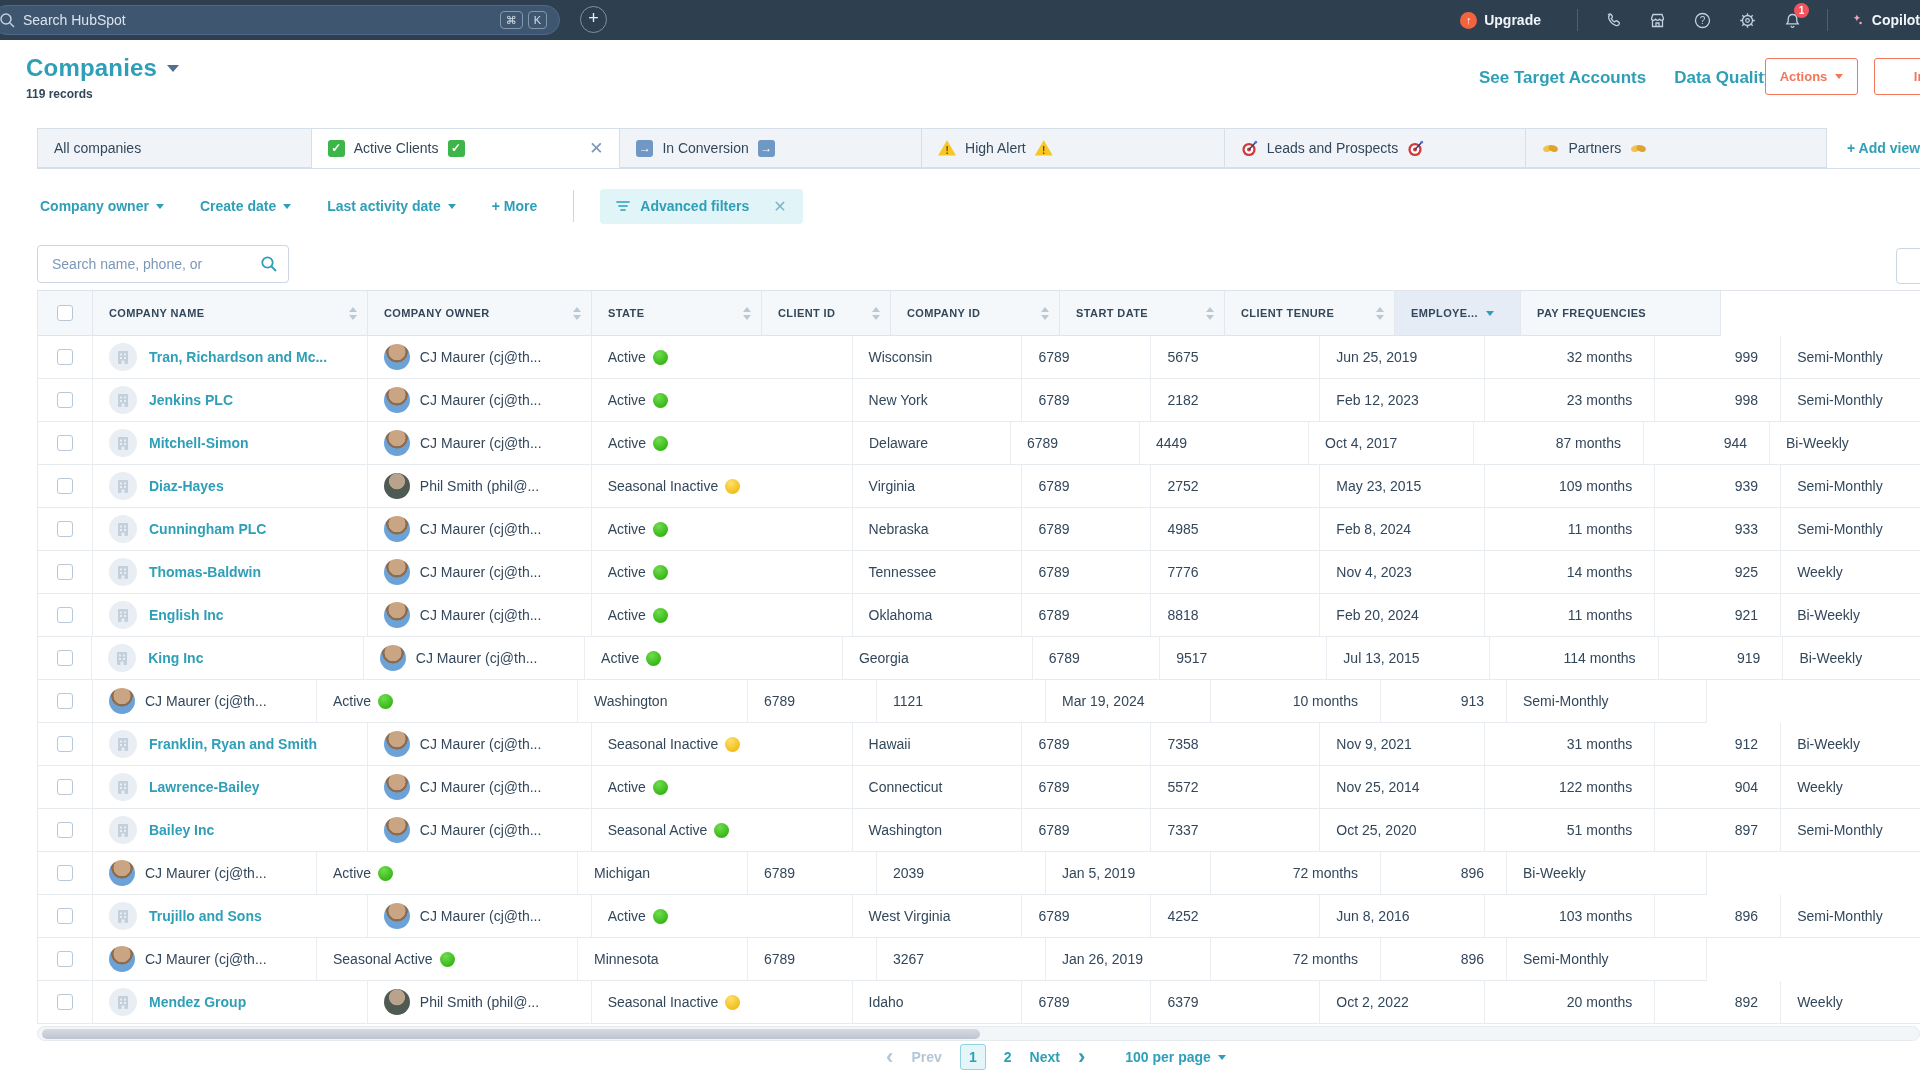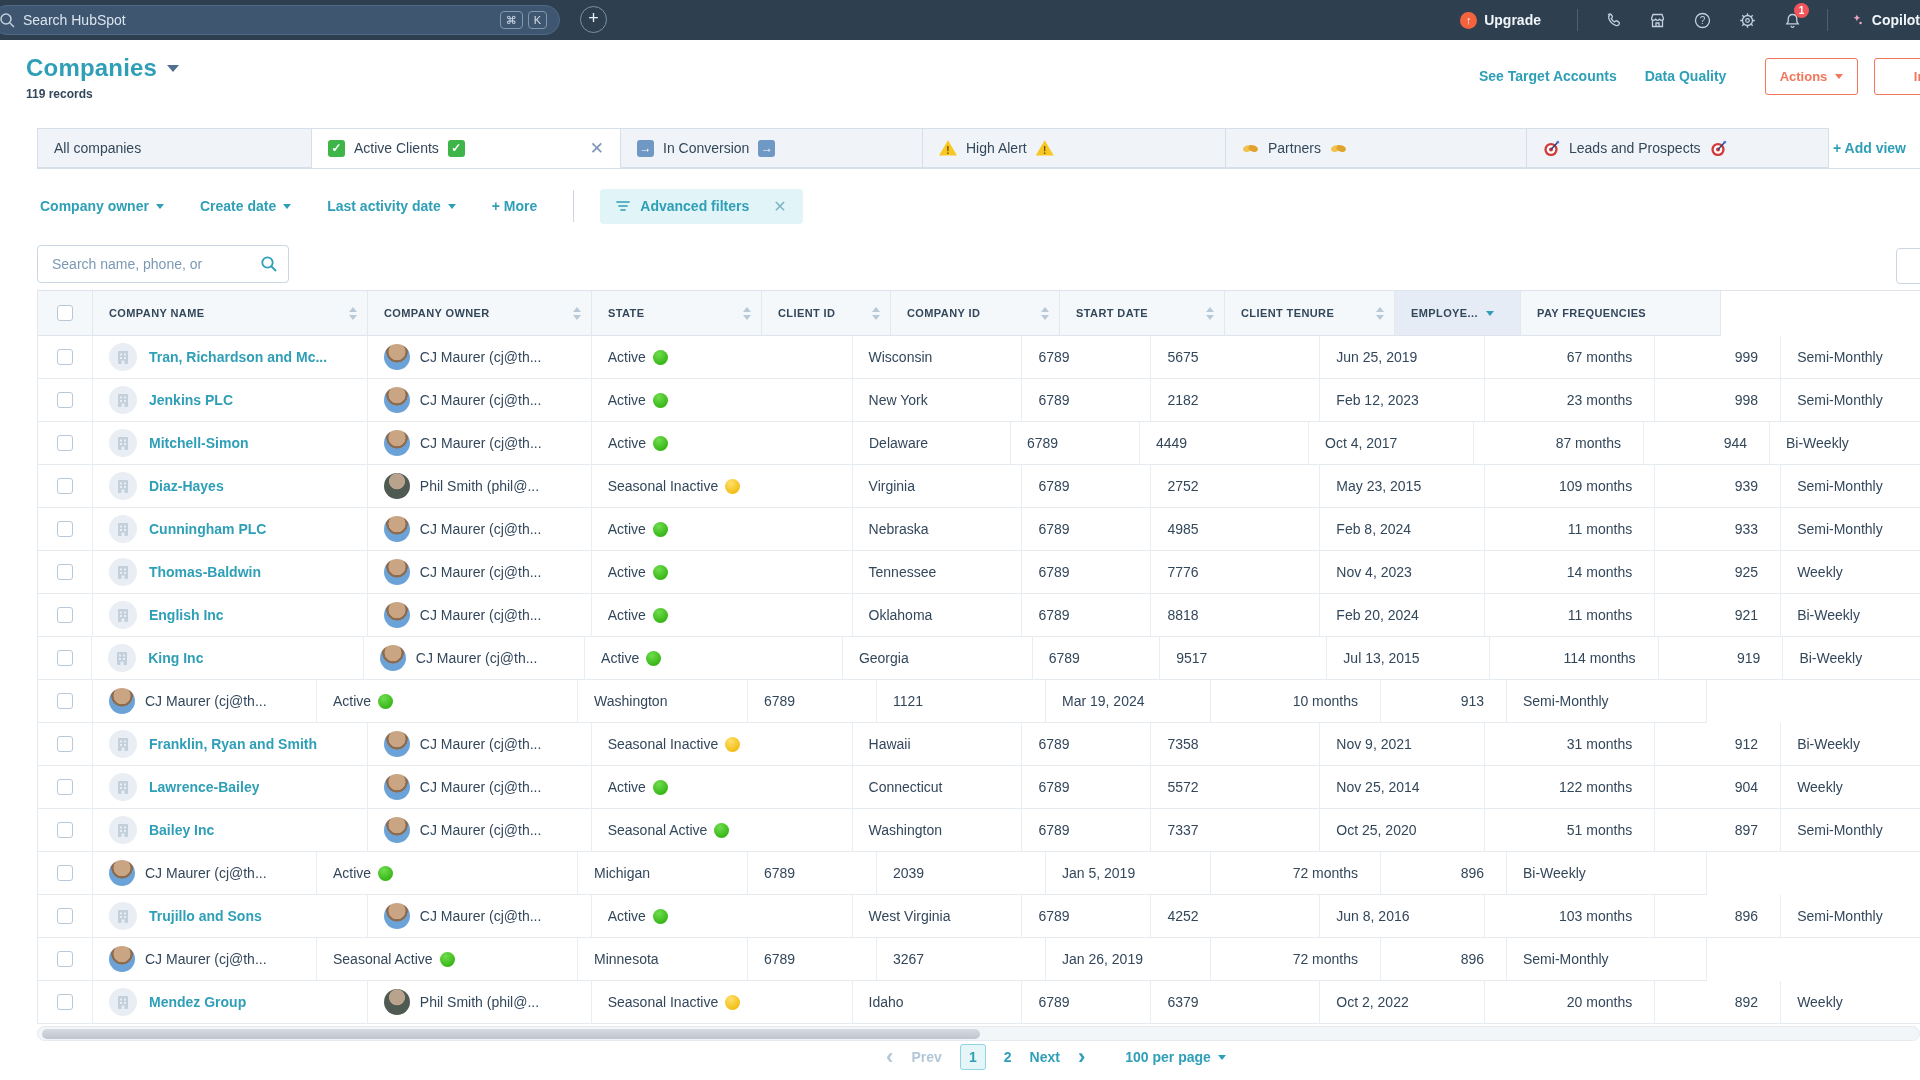--- a/index.html
+++ b/index.html
@@ -34,37 +34,37 @@
     font-weight:600; margin-left:10px; width:70px; overflow:hidden; white-space:nowrap; }
 
   
   .page-head { position:absolute; top:54px; left:26px; }
   .title-row { display:flex; align-items:center; gap:10px; }
   .title { font-size:24px; font-weight:700; color:#2e9fb7; letter-spacing:.2px; }
   .caret { width:0; height:0; border-left:6px solid transparent; border-right:6px solid transparent;
     border-top:7px solid #516f90; }
   .records { font-size:12px; font-weight:700; color:#33475b; margin-top:5px; }
   .head-links { position:absolute; top:68px; left:1479px; display:flex; align-items:center; gap:28px;
-    font-size:14px; font-weight:700; color:#2e9fb7; white-space:nowrap; }
+    font-size:17px; font-weight:700; color:#2e9fb7; white-space:nowrap; }
   .btn-outline { position:absolute; top:58px; height:37px; border:1px solid #f2765a; border-radius:3px;
     color:#f2765a; font-size:13px; font-weight:600; background:#fff;
     display:flex; align-items:center; justify-content:center; gap:8px; }
   .btn-actions { left:1765px; width:93px; }
   .btn-import { left:1874px; width:120px; }
   .caret-o { width:0;height:0;border-left:4px solid transparent;border-right:4px solid transparent;border-top:5px solid #f2765a; }
 
   
   .tabs-row { position:absolute; top:128px; left:37px; width:1883px; height:41px; display:flex;
     align-items:stretch; border-bottom:1px solid #d6dee8; }
   .tab { display:flex; align-items:center; gap:9px; padding:0 16px; font-size:14px; color:#33475b;
     background:#f0f4f8; border:1px solid #d6dee8; border-left:none; white-space:nowrap; overflow:hidden; }
   .tab:first-child { border-left:1px solid #d6dee8; }
   .tab.active { background:#fff; border-bottom:1px solid #fff; }
   .tab .x { margin-left:auto; color:#7c98b6; font-size:17px; padding-left:20px; }
-  .addview { display:flex; align-items:center; padding:0 0 0 4px; color:#2e9fb7; font-size:14px;
+  .addview { display:flex; align-items:center; padding:0 0 0 20px; color:#2e9fb7; font-size:14px;
     font-weight:700; white-space:nowrap; overflow:hidden; }
   .mi { width:17px; height:17px; border-radius:3px; display:inline-flex; align-items:center;
     justify-content:center; font-size:12px; font-weight:700; color:#fff; flex:none; }
   .mi-check { background:#3db549; }
   .mi-arrow { background:#6f98c4; }
   .mi-warn { width:18px; height:16px; border-radius:0; background:#f8c723;
     clip-path:polygon(50% 2%, 100% 97%, 0 97%); color:#6b4d00; font-size:10px; align-items:flex-end; }
 
   
   .filters { position:absolute; top:188px; left:40px; height:36px; display:flex; align-items:center; }
@@ -230,48 +230,48 @@
     <div class="tab" style="width: 302px;">
       <span class="mi mi-arrow">→</span>
       <span>In Conversion</span>
       <span class="mi mi-arrow">→</span>
     </div>
     <div class="tab" style="width: 303px;">
       <span class="mi mi-warn">!</span>
       <span>High Alert</span>
       <span class="mi mi-warn">!</span>
     </div>
-    <div class="tab" style="width: 301px;">
-      <svg class="mi" style="background:none" width="19" height="15" viewBox="0 0 19 15">
-        <ellipse cx="6.5" cy="7.5" rx="5.4" ry="3.5" fill="#f3c14e" transform="rotate(-22 6.5 7.5)"></ellipse>
-        <ellipse cx="12.5" cy="7.5" rx="5.4" ry="3.5" fill="#e0a32e" transform="rotate(22 12.5 7.5)"></ellipse>
-      </svg>
-      <span>Partners</span>
-      <svg class="mi" style="background:none" width="19" height="15" viewBox="0 0 19 15">
-        <ellipse cx="6.5" cy="7.5" rx="5.4" ry="3.5" fill="#f3c14e" transform="rotate(-22 6.5 7.5)"></ellipse>
-        <ellipse cx="12.5" cy="7.5" rx="5.4" ry="3.5" fill="#e0a32e" transform="rotate(22 12.5 7.5)"></ellipse>
-      </svg>
-    </div>
     <div class="tab" style="width: 302px;">
       <svg class="mi" style="background:none" width="17" height="17" viewBox="0 0 17 17">
         <circle cx="8" cy="9.5" r="6.6" fill="#d23a3a"></circle>
         <circle cx="8" cy="9.5" r="4.3" fill="#fff"></circle>
         <circle cx="8" cy="9.5" r="2" fill="#d23a3a"></circle>
         <path d="M8 9.5 L14.5 2.5" stroke="#30427a" stroke-width="1.5"></path>
         <circle cx="14.8" cy="2.2" r="1.4" fill="#5b79d8"></circle>
       </svg>
       <span>Leads and Prospects</span>
       <svg class="mi" style="background:none" width="17" height="17" viewBox="0 0 17 17">
         <circle cx="8" cy="9.5" r="6.6" fill="#d23a3a"></circle>
         <circle cx="8" cy="9.5" r="4.3" fill="#fff"></circle>
         <circle cx="8" cy="9.5" r="2" fill="#d23a3a"></circle>
         <path d="M8 9.5 L14.5 2.5" stroke="#30427a" stroke-width="1.5"></path>
         <circle cx="14.8" cy="2.2" r="1.4" fill="#5b79d8"></circle>
       </svg>
     </div>
+    <div class="tab" style="width: 301px;">
+      <svg class="mi" style="background:none" width="19" height="15" viewBox="0 0 19 15">
+        <ellipse cx="6.5" cy="7.5" rx="5.4" ry="3.5" fill="#f3c14e" transform="rotate(-22 6.5 7.5)"></ellipse>
+        <ellipse cx="12.5" cy="7.5" rx="5.4" ry="3.5" fill="#e0a32e" transform="rotate(22 12.5 7.5)"></ellipse>
+      </svg>
+      <span>Partners</span>
+      <svg class="mi" style="background:none" width="19" height="15" viewBox="0 0 19 15">
+        <ellipse cx="6.5" cy="7.5" rx="5.4" ry="3.5" fill="#f3c14e" transform="rotate(-22 6.5 7.5)"></ellipse>
+        <ellipse cx="12.5" cy="7.5" rx="5.4" ry="3.5" fill="#e0a32e" transform="rotate(22 12.5 7.5)"></ellipse>
+      </svg>
+    </div>
     <div class="addview">+ Add view</div>
   </div>
 
 <div class="filters" id="filters">
     <div class="f-item">
       <span>Company owner</span>
       <span class="caret-t"></span>
     </div>
     <div class="f-item">
       <span>Create date</span>
@@ -386,21 +386,21 @@
           <span>CJ Maurer (cj@th...</span>
         </div>
         <div class="td" style="width:261px">
           <span>Active</span>
           <span class="dot green"></span>
         </div>
         <div class="td" style="width:170px">Wisconsin</div>
         <div class="td" style="width:129px">6789</div>
         <div class="td" style="width:169px">5675</div>
         <div class="td" style="width:165px">Jun 25, 2019</div>
-        <div class="td right" style="width:170px">67 months</div>
+        <div class="td right" style="width:170px">32 months</div>
         <div class="td right" style="width:126px">999</div>
         <div class="td" style="width:200px">Semi-Monthly</div>
       </div>
       <div class="tr">
         <div class="td cb-cell" style="width:55px">
           <span class="checkbox"></span>
         </div>
         <div class="td" style="width:275px">
           <span class="bld">
             <svg width="12" height="14" viewBox="0 0 12 14">

